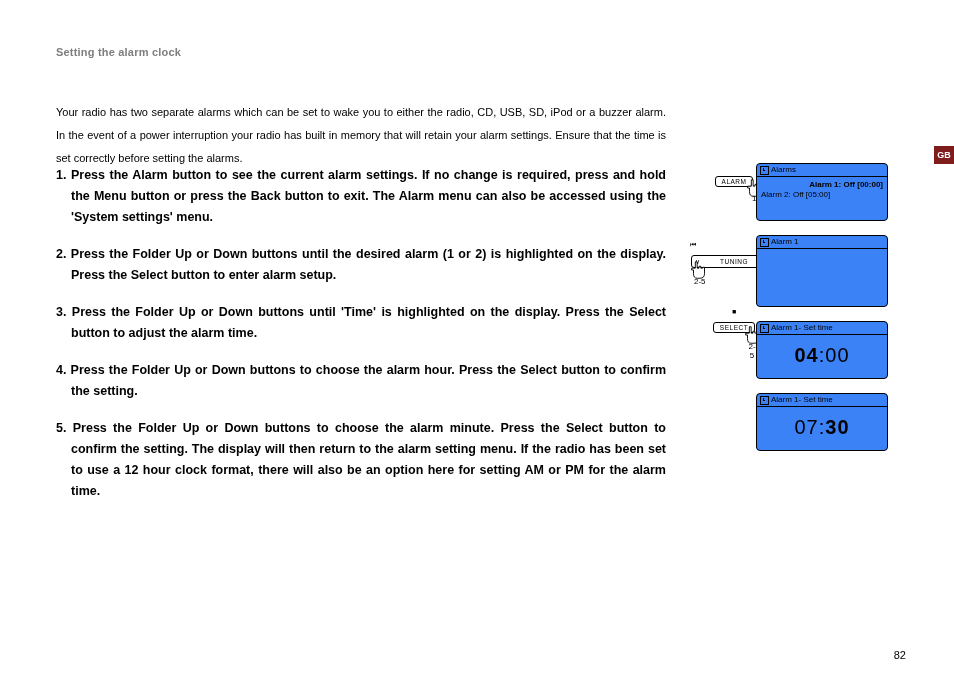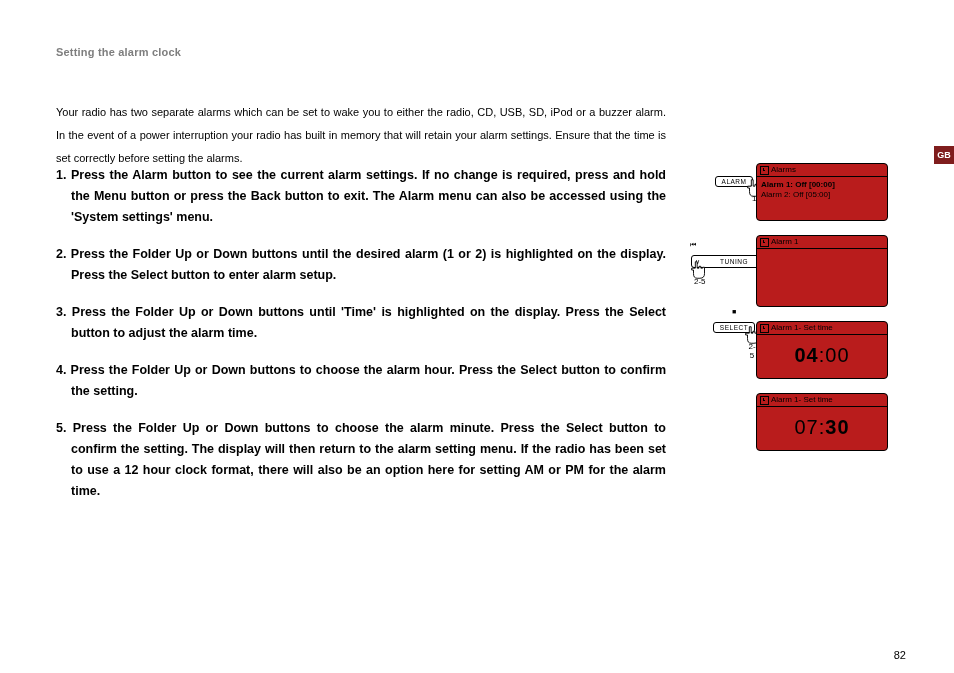--- a/index.html
+++ b/index.html
@@ -153,21 +153,21 @@
 
   
   .screen {
     border: 1px solid #000;
     border-radius: 4px;
     width: 130px;
     height: 56px;
     margin-bottom: 14px;
     position: relative;
     font-size: 8px;
-    background: #b91c1c;
+    background: #3b82f6;
   }
   .screen .hdr {
     border-bottom: 1px solid #000;
     height: 12px;
     line-height: 12px;
     padding-left: 3px;
     display: flex;
     align-items: center;
     gap: 2px;
   }
@@ -186,21 +186,21 @@
   .screen .hdr .alarm-icon::before{
     content:"";
     position:absolute;
     left:2px; top:1px;
     width:0;height:3px;border-left:1px solid #000;
   }
   .screen .body {
     padding: 3px 4px;
     line-height: 10px;
   }
-  .screen .body .bold { font-weight: bold; }
+  .screen .body .bold { font-weight: bold; text-align: right; }
   .screen.time .body {
     display:flex;
     align-items:center;
     justify-content:center;
     height:40px;
     padding:0;
   }
   .screen.time .body .timeval{
     font-size:20px;
     letter-spacing:1px;

